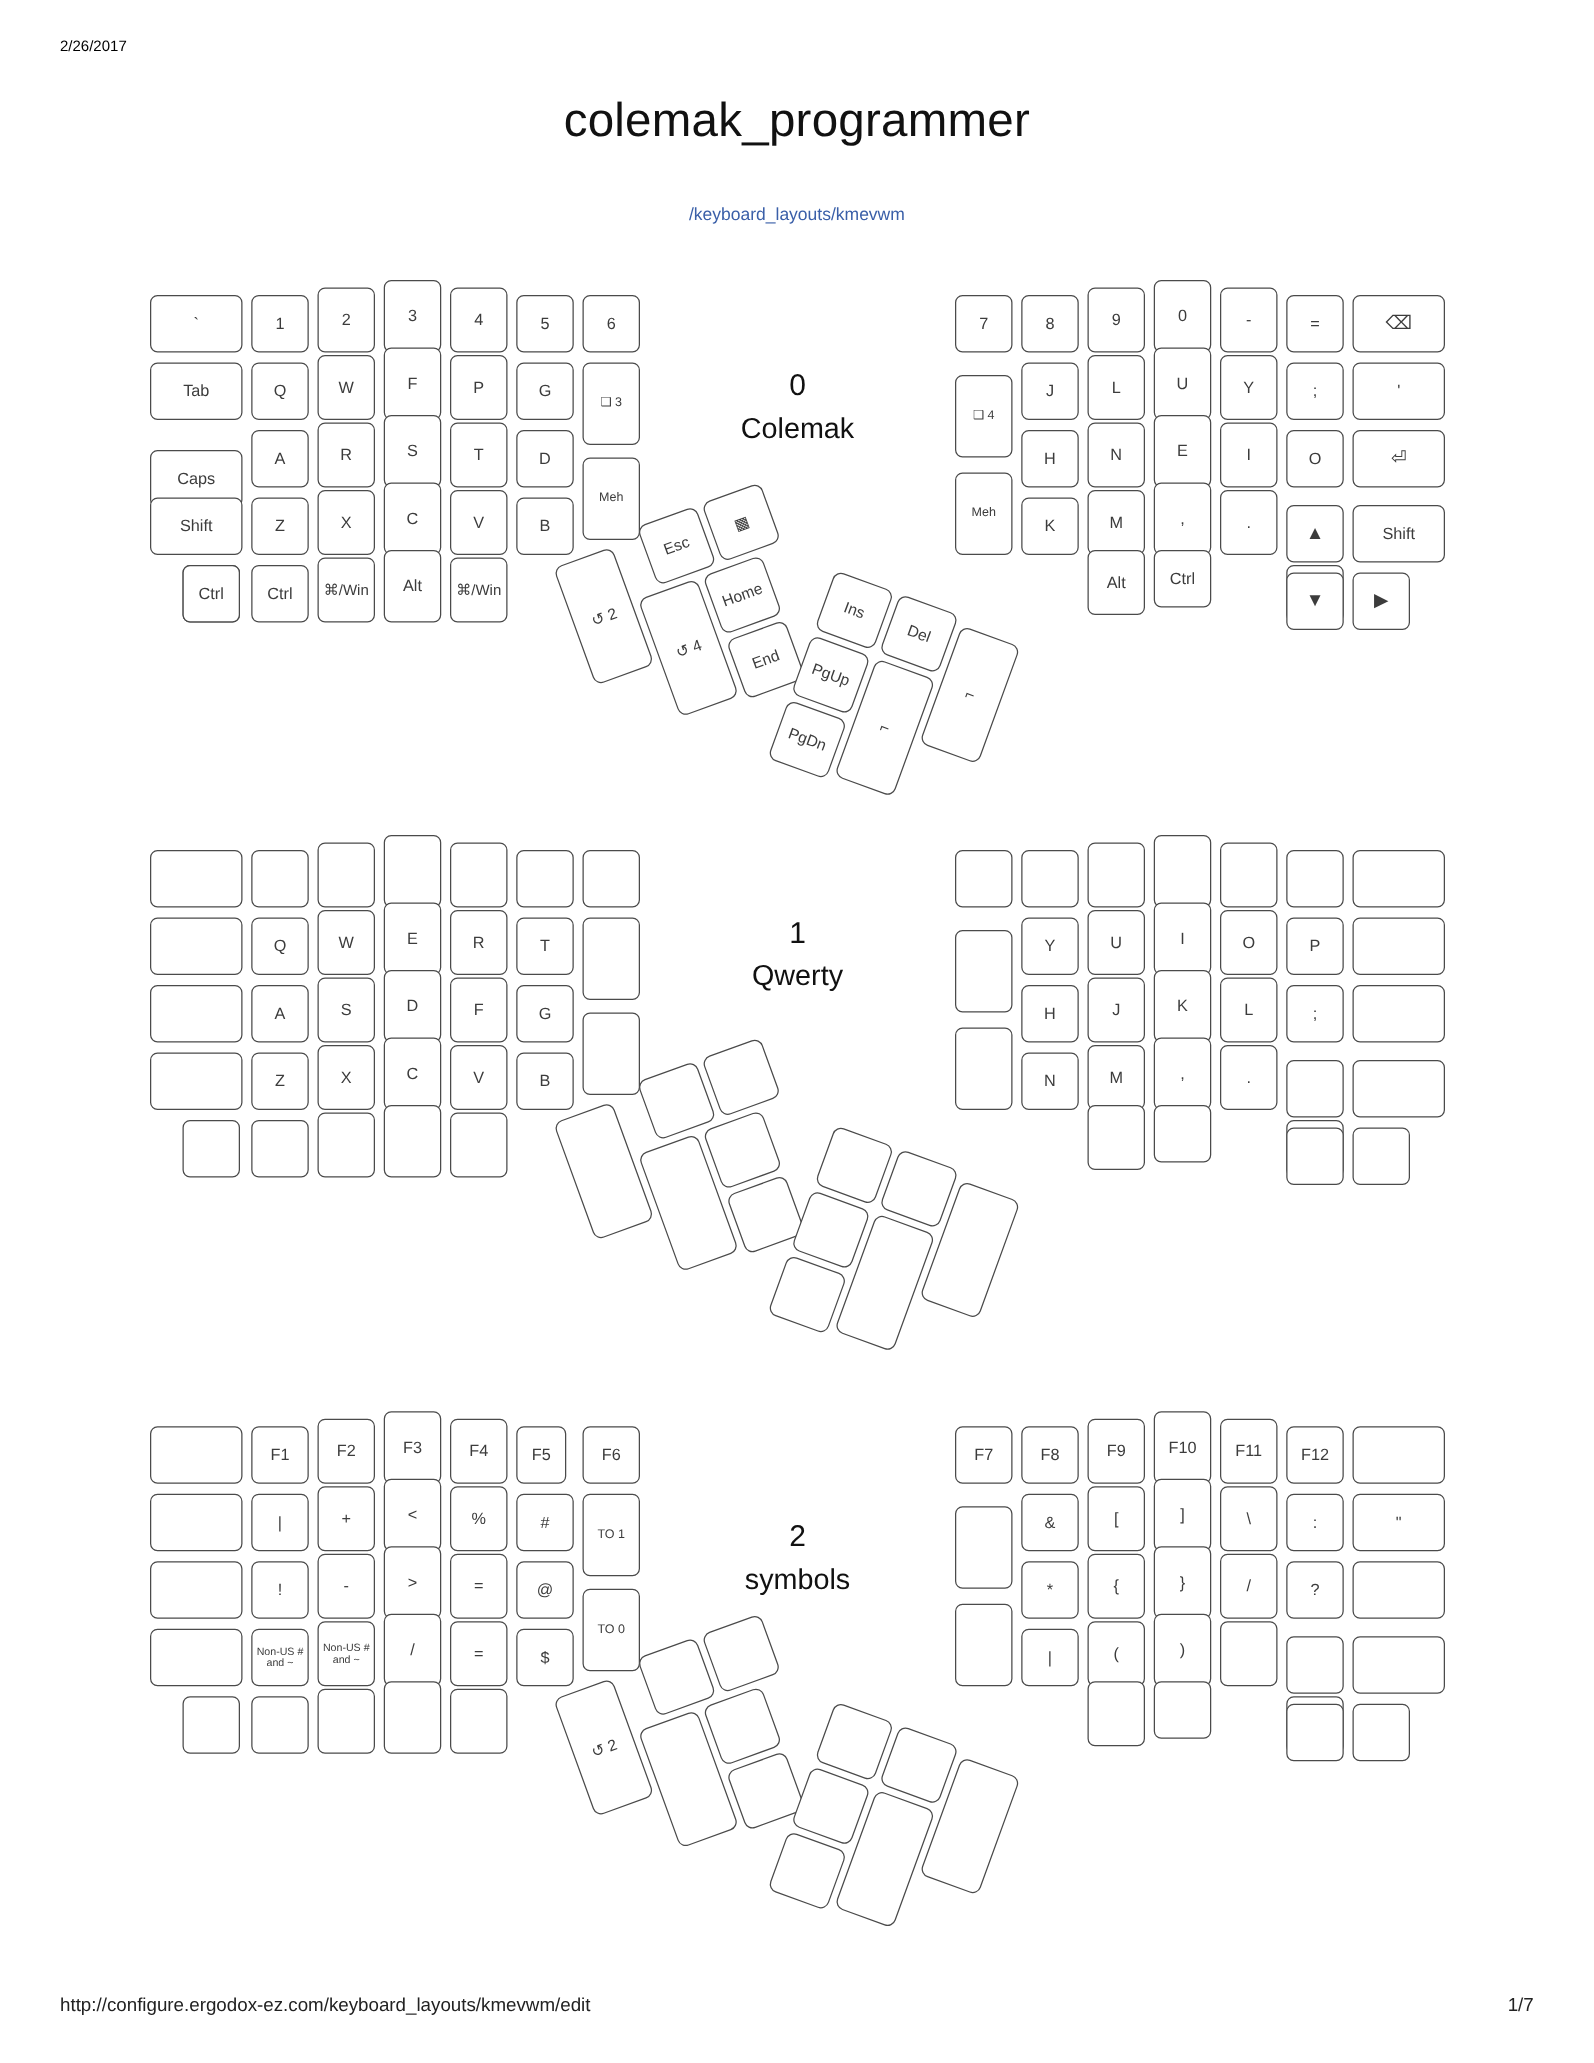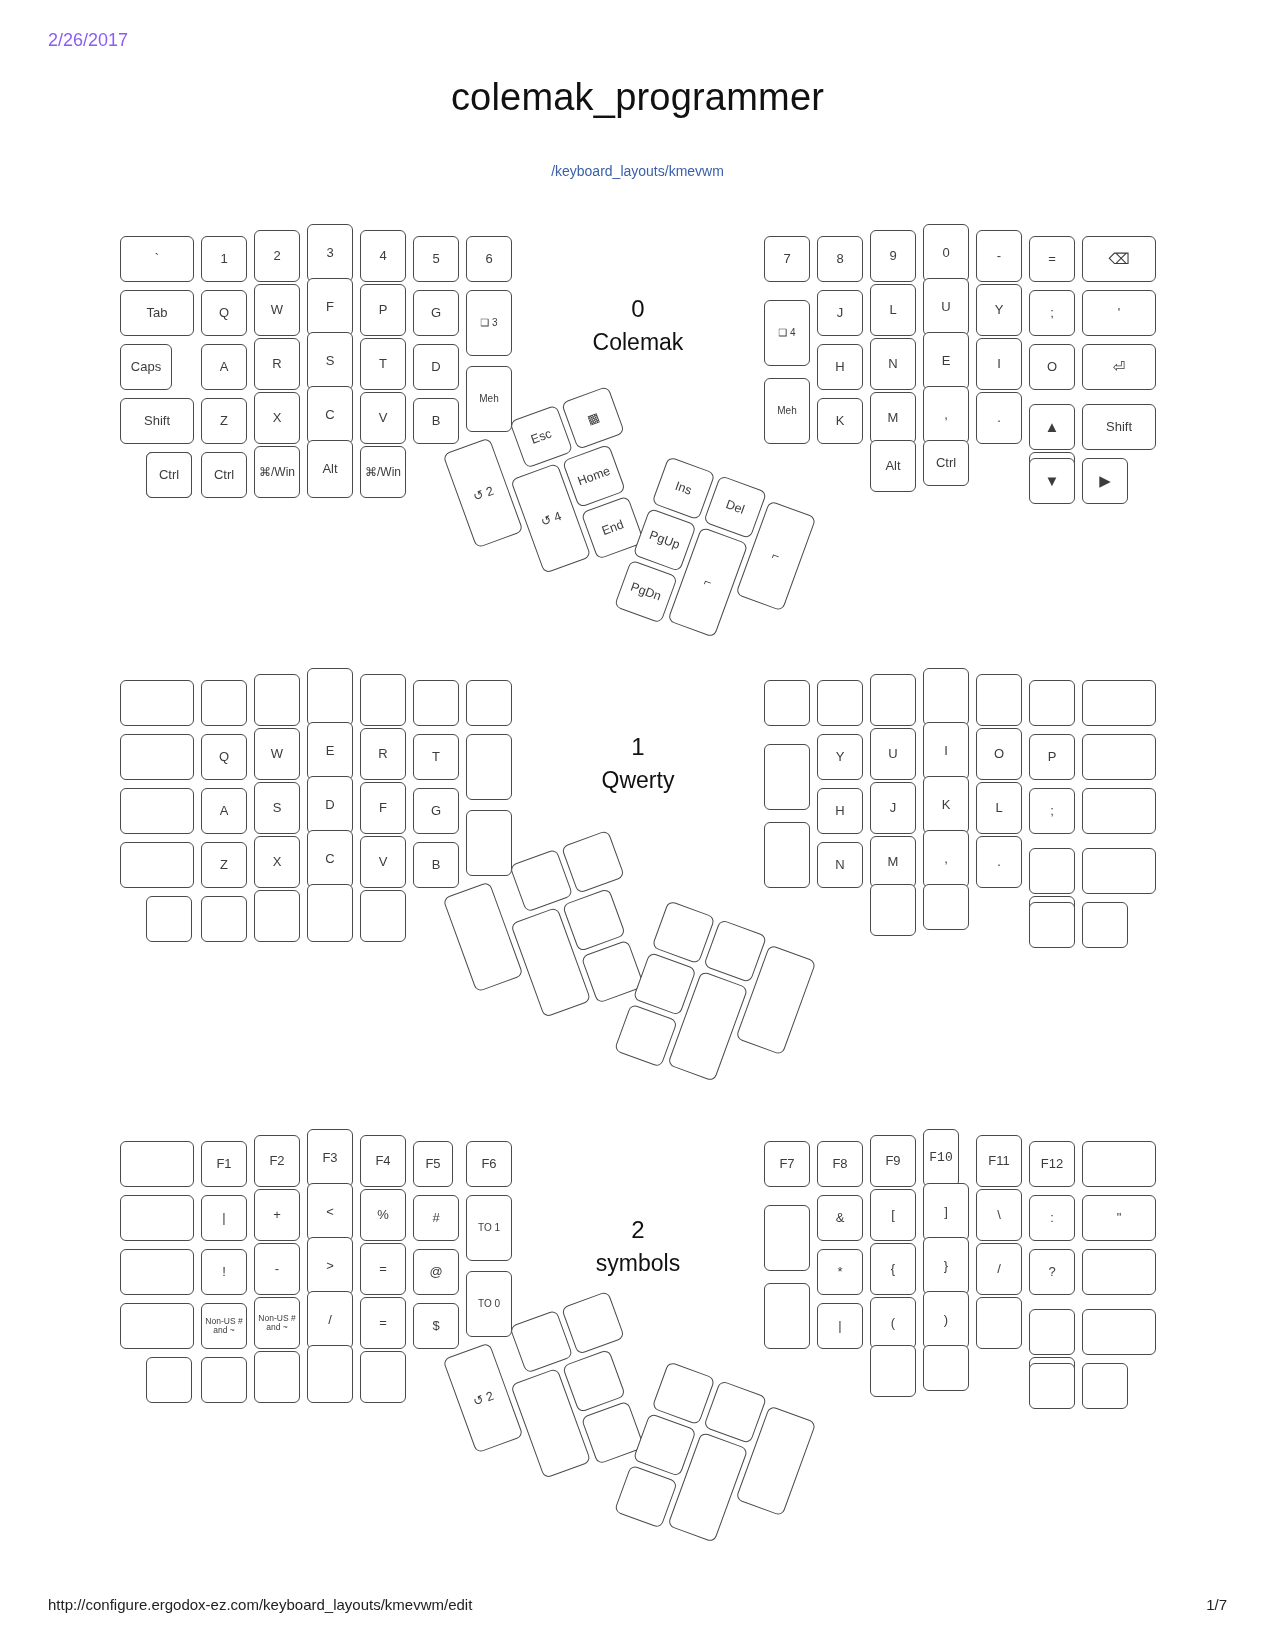--- a/index.html
+++ b/index.html
@@ -6,21 +6,21 @@
   body{
     width:1275px;height:1650px;
     background:#ffffff;
     font-family:"Liberation Sans", sans-serif;
     color:#000;
     position:relative;
     overflow:hidden;
   }
   .page-header{
     position:absolute;top:30px;left:0;width:1275px;height:20px;
-    font-size:18px;color:#8b5cf6;
+    font-size:12px;color:#000000;
   }
   .page-header .date{position:absolute;left:48px;top:0;}
   .page-header .title{position:absolute;left:0;top:0;width:1275px;text-align:center;}
   .doc-title{
     position:absolute;top:76px;left:0;width:1275px;text-align:center;
     font-size:38px;font-weight:400;color:#111;letter-spacing:0.2px;
   }
   .doc-subtitle{
     position:absolute;top:163px;left:0;width:1275px;text-align:center;
     font-size:14px;color:#3a5fa8;
@@ -91,21 +91,21 @@
   <div class="key" style="left:466px;top:236px;width:46px;height:46px;">6</div>
 
   <div class="key" style="left:120px;top:290px;width:74px;height:46px;">Tab</div>
   <div class="key" style="left:201px;top:290px;width:46px;height:46px;">Q</div>
   <div class="key" style="left:254px;top:284px;width:46px;height:52px;">W</div>
   <div class="key" style="left:307px;top:278px;width:46px;height:58px;">F</div>
   <div class="key" style="left:360px;top:284px;width:46px;height:52px;">P</div>
   <div class="key" style="left:413px;top:290px;width:46px;height:46px;">G</div>
   <div class="key small" style="left:466px;top:290px;width:46px;height:66px;">❑ 3</div>
 
-  <div class="key" style="left:120px;top:344px;width:52px;height:46px;">Caps</div>
+  <div class="key" style="left:120px;top:360px;width:74px;height:46px;">Caps</div>
   <div class="key" style="left:201px;top:344px;width:46px;height:46px;">A</div>
   <div class="key" style="left:254px;top:338px;width:46px;height:52px;">R</div>
   <div class="key" style="left:307px;top:332px;width:46px;height:58px;">S</div>
   <div class="key" style="left:360px;top:338px;width:46px;height:52px;">T</div>
   <div class="key" style="left:413px;top:344px;width:46px;height:46px;">D</div>
 
   <div class="key" style="left:120px;top:398px;width:74px;height:46px;">Shift</div>
   <div class="key" style="left:201px;top:398px;width:46px;height:46px;">Z</div>
   <div class="key" style="left:254px;top:392px;width:46px;height:52px;">X</div>
   <div class="key" style="left:307px;top:386px;width:46px;height:58px;">C</div>
@@ -332,21 +332,21 @@
     <div class="thumb" style="left:59px;top:-14px;width:50px;height:50px;"></div>
     <div class="thumb" style="left:4px;top:41px;width:50px;height:50px;"></div>
     <div class="thumb" style="left:4px;top:96px;width:50px;height:50px;"></div>
     <div class="thumb" style="left:59px;top:41px;width:50px;height:100px;"></div>
     <div class="thumb" style="left:114px;top:-7px;width:50px;height:100px;"></div>
   </div>
 
   <div class="key" style="left:764px;top:1141px;width:46px;height:46px;">F7</div>
   <div class="key" style="left:817px;top:1141px;width:46px;height:46px;">F8</div>
   <div class="key" style="left:870px;top:1135px;width:46px;height:52px;">F9</div>
-  <div class="key" style="left:923px;top:1129px;width:36px;height:58px;font-family:Liberation Mono, monospace;">F10</div>
+  <div class="key" style="left:923px;top:1129px;width:46px;height:58px;">F10</div>
   <div class="key" style="left:976px;top:1135px;width:46px;height:52px;">F11</div>
   <div class="key" style="left:1029px;top:1141px;width:46px;height:46px;">F12</div>
   <div class="key" style="left:1082px;top:1141px;width:74px;height:46px;"></div>
 
   <div class="key" style="left:764px;top:1205px;width:46px;height:66px;"></div>
   <div class="key" style="left:817px;top:1195px;width:46px;height:46px;">&amp;</div>
   <div class="key" style="left:870px;top:1189px;width:46px;height:52px;">[</div>
   <div class="key" style="left:923px;top:1183px;width:46px;height:58px;">]</div>
   <div class="key" style="left:976px;top:1189px;width:46px;height:52px;">\</div>
   <div class="key" style="left:1029px;top:1195px;width:46px;height:46px;">:</div>

